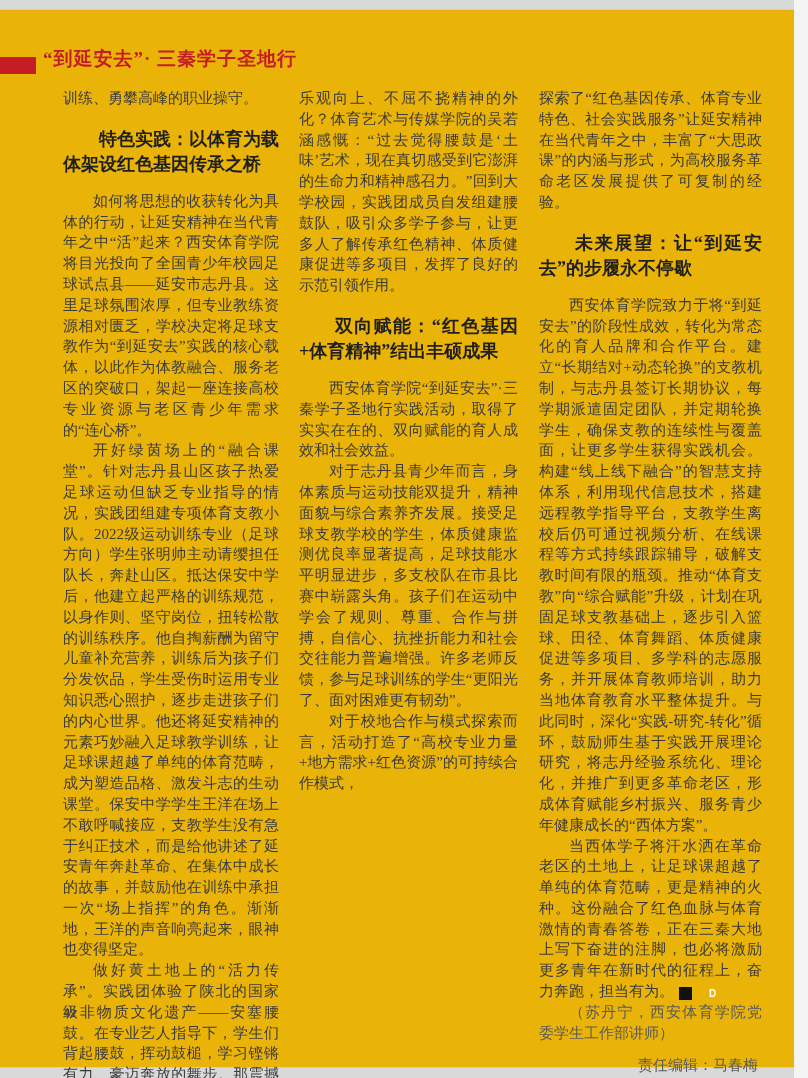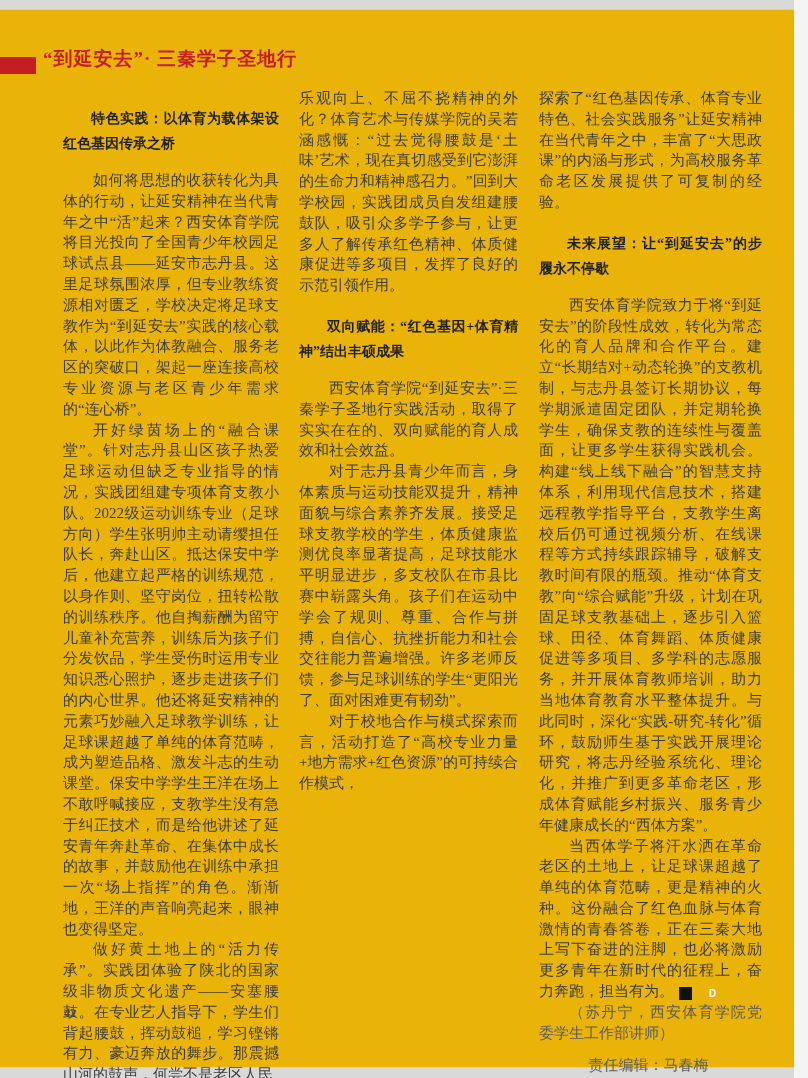--- a/index.html
+++ b/index.html
@@ -31,54 +31,55 @@
     font-size:15px;line-height:20.8px;
     color:#3b3b3b;text-align:justify;
   }
   .col-1{left:63px;width:216px;}
   .col-2{left:299px;width:219px;}
   .col-3{left:539px;width:223px;}
 
   .col p{margin:0;text-indent:2em;}
   .col p.cont{text-indent:0;}
   .col h3{
-    font-size:14px;line-height:25px;font-weight:bold;color:#1f1f1f;
+    font-size:18px;line-height:25px;font-weight:bold;color:#1f1f1f;
     margin:18px 0 14px 0;text-indent:2em;text-align:justify;
   }
   .endmark{
     display:inline-block;width:13px;height:13px;margin-left:5px;
     background:#111;color:#fff;font-size:10px;line-height:13px;
     text-align:center;font-weight:bold;vertical-align:-1px;
     font-family:"Liberation Sans","DejaVu Sans",sans-serif;
   }
   .author-note{
     color:#5a5a5a;margin-top:2px;
   }
   .editor-credit{
-    color:#5a5a5a;text-align:center;text-indent:0 !important;margin-top:12px !important;
+    color:#5a5a5a;text-align:right;text-indent:0 !important;margin-top:12px !important;
     padding-right:4px;
   }
   .page-number{
     position:absolute;left:64px;top:1006px;
     font-size:12px;color:#454545;font-weight:bold;
     font-family:"Liberation Serif",serif;
   }
 </style>
 </head>
 <body>
 
 <div class="stage">
 
   <div class="edge edge-top"></div>
   <div class="edge edge-bottom"></div>
 
   <div class="kicker-bar"></div>
   <div class="kicker-title">“到延安去”· 三秦学子圣地行</div>
 
   <div class="col col-1">
+    <p class="cont">训练、勇攀高峰的职业操守。</p>
     <h3>特色实践：以体育为载体架设红色基因传承之桥</h3>
     <p>如何将思想的收获转化为具体的行动，让延安精神在当代青年之中“活”起来？西安体育学院将目光投向了全国青少年校园足球试点县——延安市志丹县。这里足球氛围浓厚，但专业教练资源相对匮乏，学校决定将足球支教作为“到延安去”实践的核心载体，以此作为体教融合、服务老区的突破口，架起一座连接高校专业资源与老区青少年需求的“连心桥”。</p>
     <p>开好绿茵场上的“融合课堂”。针对志丹县山区孩子热爱足球运动但缺乏专业指导的情况，实践团组建专项体育支教小队。2022级运动训练专业（足球方向）学生张明帅主动请缨担任队长，奔赴山区。抵达保安中学后，他建立起严格的训练规范，以身作则、坚守岗位，扭转松散的训练秩序。他自掏薪酬为留守儿童补充营养，训练后为孩子们分发饮品，学生受伤时运用专业知识悉心照护，逐步走进孩子们的内心世界。他还将延安精神的元素巧妙融入足球教学训练，让足球课超越了单纯的体育范畴，成为塑造品格、激发斗志的生动课堂。保安中学学生王洋在场上不敢呼喊接应，支教学生没有急于纠正技术，而是给他讲述了延安青年奔赴革命、在集体中成长的故事，并鼓励他在训练中承担一次“场上指挥”的角色。渐渐地，王洋的声音响亮起来，眼神也变得坚定。</p>
     <p>做好黄土地上的“活力传承”。实践团体验了陕北的国家级非物质文化遗产——安塞腰鼓。在专业艺人指导下，学生们背起腰鼓，挥动鼓槌，学习铿锵有力、豪迈奔放的舞步。那震撼山河的鼓声，何尝不是老区人民</p>
   </div>
 
   <div class="col col-2">
     <p class="cont">乐观向上、不屈不挠精神的外化？体育艺术与传媒学院的吴若涵感慨：“过去觉得腰鼓是‘土味’艺术，现在真切感受到它澎湃的生命力和精神感召力。”回到大学校园，实践团成员自发组建腰鼓队，吸引众多学子参与，让更多人了解传承红色精神、体质健康促进等多项目，发挥了良好的示范引领作用。</p>
     <h3>双向赋能：“红色基因+体育精神”结出丰硕成果</h3>
     <p>西安体育学院“到延安去”·三秦学子圣地行实践活动，取得了实实在在的、双向赋能的育人成效和社会效益。</p>

